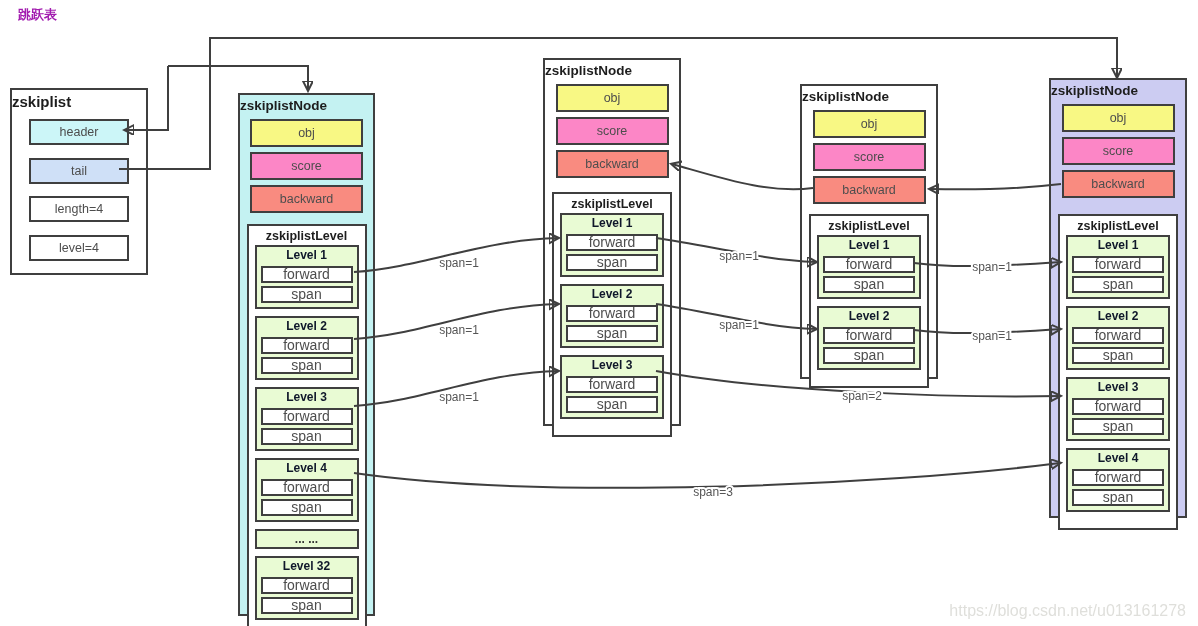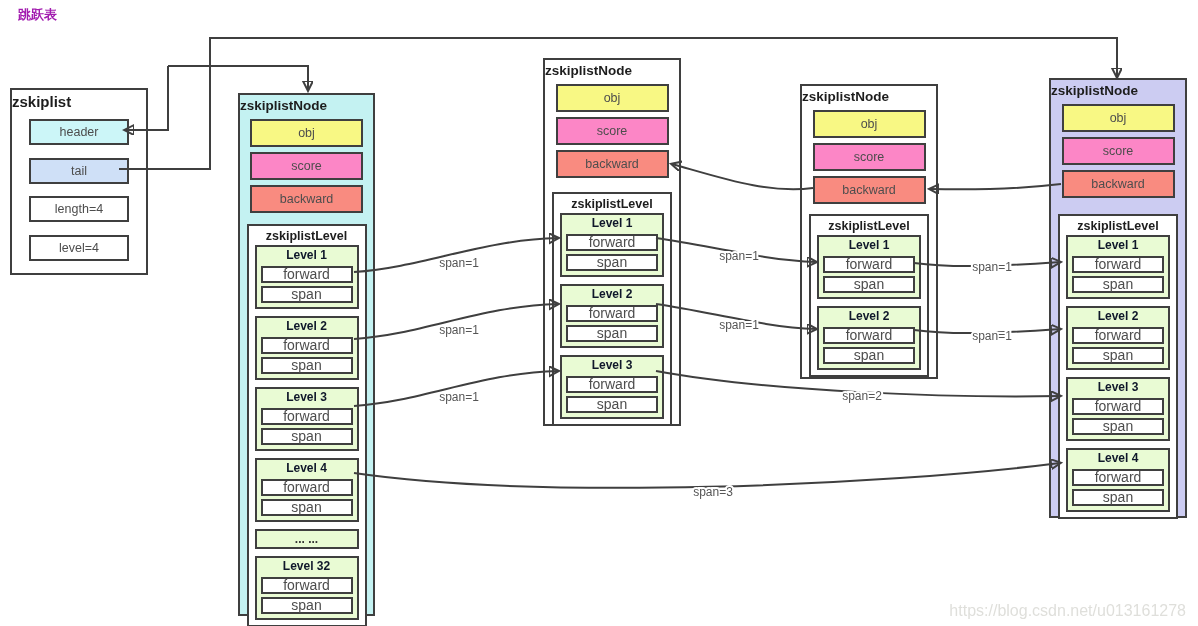--- a/index.html
+++ b/index.html
@@ -13,21 +13,21 @@
   .node-title{font-weight:bold;font-size:13.5px;color:#1d1d1d;margin-top:2px;height:17px;line-height:17px;}
   .cell{
     width:113px;height:28px;margin:5px auto 0;border:2px solid var(--border);box-sizing:border-box;
     text-align:center;font-size:12.5px;line-height:24px;color:#4d4d4d;
   }
   .cell.obj{background:var(--obj);}
   .cell.score{background:var(--score);}
   .cell.backward{background:var(--backward);}
   .levelbox{
     width:120px;margin:11px auto 0;background:#fff;border:2px solid var(--border);
-    box-sizing:border-box;padding:2px 0 5px;
+    box-sizing:border-box;padding:2px 0 16px;
   }
   .levelbox-title{font-weight:bold;font-size:12.5px;text-align:center;color:#1d1d1d;height:17px;line-height:17px;}
   .level{
     width:104px;margin:0 auto 7px;background:var(--level);border:2px solid var(--border);
     box-sizing:border-box;padding:1px 4px 4px;
   }
   .level:last-child{margin-bottom:0;}
   .level-title{font-weight:bold;font-size:12px;text-align:center;color:#0f172a;height:15px;line-height:15px;}
   .slot{
     height:17px;margin-top:3px;background:#fff;border:2px solid var(--border);box-sizing:border-box;

